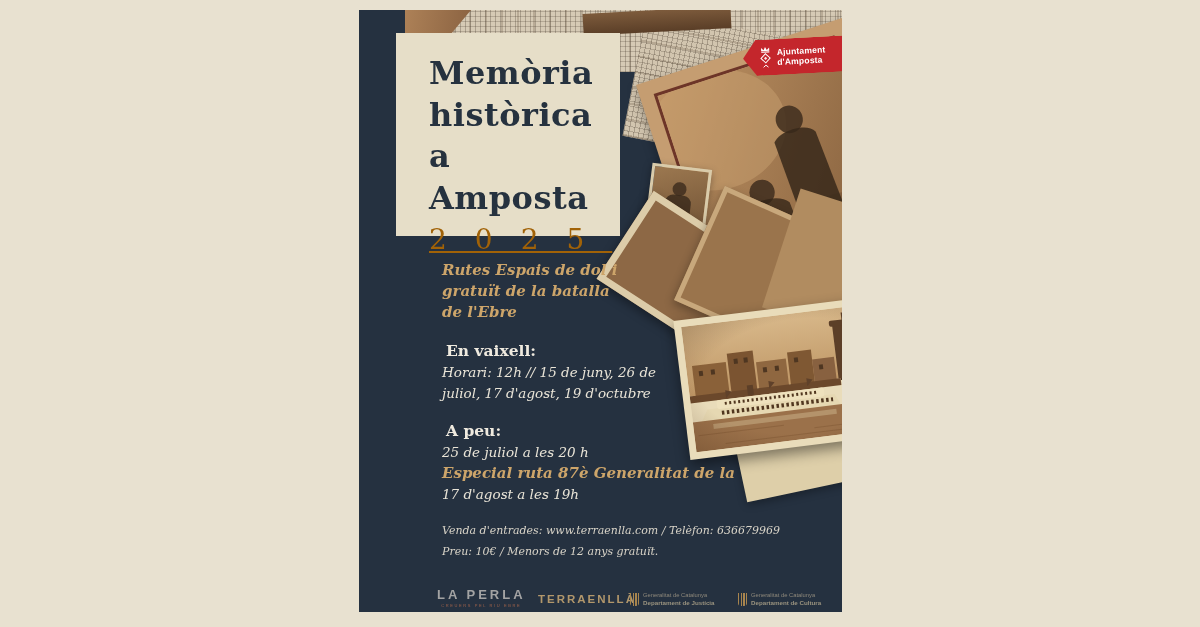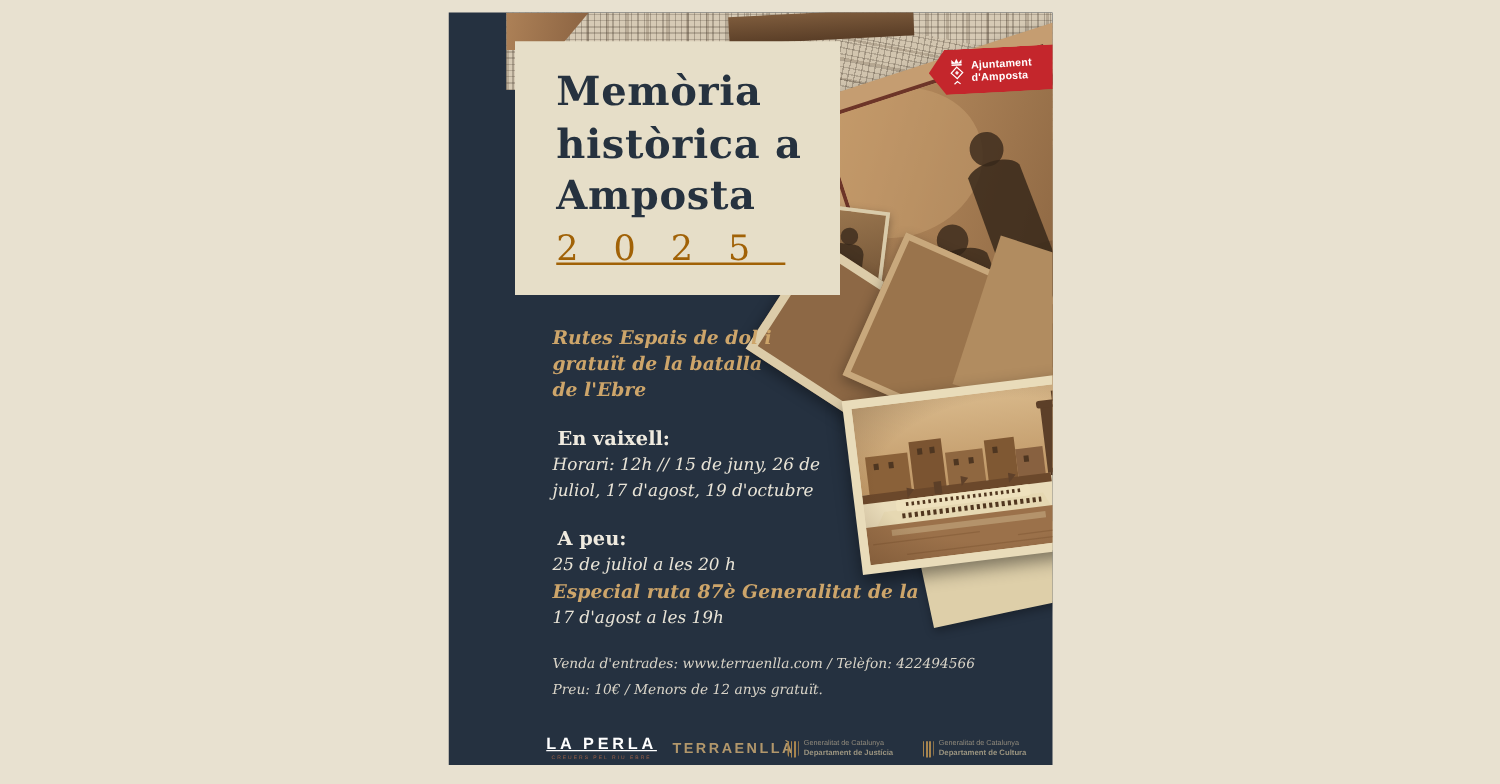--- a/index.html
+++ b/index.html
@@ -47,21 +47,21 @@
   .stack-b{left:332px;top:210px;width:195px;height:125px;transform:rotate(24deg);
     background:#9a744c;border:5px solid #c8a87c;box-shadow:0 4px 10px rgba(0,0,0,.3);}
   .stack-c{left:420px;top:190px;width:95px;height:125px;transform:rotate(18deg);background:#b18c60;}
   .corner-photo{left:380px;top:414px;width:145px;height:64px;transform:rotate(-12deg);
     background:#decfa9;box-shadow:0 3px 8px rgba(0,0,0,.3);}
   .postcard{left:322px;top:296px;width:238px;height:140px;transform:rotate(-7deg);
     background:#e9dcba;padding:7px;box-shadow:0 6px 14px rgba(0,0,0,.45);}
   .postcard svg{display:block;width:100%;height:100%;}
 
   
-  .title-block{position:absolute;left:53px;top:23px;width:260px;height:203px;
+  .title-block{position:absolute;left:37px;top:23px;width:224px;height:203px;
     background:var(--cream-panel);z-index:5;padding:20px 0 0 33px;}
   .title-line{display:block;font:700 32px/1.3 "DejaVu Serif",serif;color:#26323f;letter-spacing:.5px;}
   .year{margin-top:7px;font:400 28px/1 "DejaVu Serif",serif;letter-spacing:28px;color:#a16207;white-space:nowrap;text-decoration:underline;}
 
   
   .badge{position:absolute;left:384px;top:28px;width:102px;height:36px;transform:rotate(-3deg);
     background:var(--red);clip-path:polygon(0 50%,13% 0,100% 0,100% 100%,13% 100%);
     z-index:6;display:flex;align-items:center;gap:5px;padding-left:16px;}
   .badge-text{color:#fff;font:700 8.5px/1.2 "Liberation Sans",sans-serif;letter-spacing:.2px;}
   .badge-text span{display:block;}
@@ -73,21 +73,21 @@
   .gold-line{font:700 15px/21px "DejaVu Serif",serif;color:var(--gold);}
   .hdr{font:700 15.5px/21px "DejaVu Serif",serif;color:#efeadf;margin:17px 4px 1px;}
   .body-line{font:400 13.5px/20.5px "DejaVu Serif",serif;color:#e9e4d7;}
   .tickets{position:absolute;left:83px;top:510px;z-index:5;}
   .tickets .line{display:block;white-space:nowrap;font:italic 400 11px/21px "DejaVu Serif",serif;color:#d9d4c8;}
 
   
   .logos{position:absolute;left:0;top:574px;width:100%;height:34px;z-index:5;}
   .logo{position:absolute;}
   .logo-laperla{left:78px;top:4px;text-align:center;}
-  .lp-name{font:700 13px/13px "Liberation Sans",sans-serif;letter-spacing:3px;color:#ffffff;white-space:nowrap;text-decoration:underline;}
+  .lp-name{font:700 13px/13px "Liberation Sans",sans-serif;letter-spacing:3px;color:#a3a3a3;white-space:nowrap;}
   .lp-tag{margin-top:2px;font:400 4px/5px "Liberation Sans",sans-serif;letter-spacing:1.6px;color:#a0624a;white-space:nowrap;}
   .logo-terraenlla{left:179px;top:9px;font:700 11.5px/12px "Liberation Sans",sans-serif;
     letter-spacing:2px;color:#b2976b;white-space:nowrap;}
   .logo-gencat{display:flex;gap:4px;align-items:flex-start;}
   .logo-justicia{left:271px;top:8px;}
   .logo-cultura{left:379px;top:8px;}
   .senyera{width:9px;height:13px;margin-top:1px;border-radius:0 0 3px 3px;
     background:repeating-linear-gradient(90deg,#a8854e 0 1.3px,rgba(0,0,0,0) 1.3px 2.7px);}
   .gencat-text .g1{display:block;font:400 5.8px/7px "Liberation Sans",sans-serif;color:#8f897b;white-space:nowrap;}
   .gencat-text .g2{display:block;font:700 6.2px/7.5px "Liberation Sans",sans-serif;color:#9a937f;white-space:nowrap;}
@@ -223,21 +223,21 @@
 
       <div>
         <div class="hdr">A peu:</div>
         <span class="line body-line">25 de juliol a les 20 h</span>
         <span class="line gold-line">Especial ruta 87è Generalitat de la</span>
         <span class="line body-line">17 d'agost a les 19h</span>
       </div>
     </div>
 
     <div class="tickets">
-      <span class="line">Venda d'entrades: www.terraenlla.com / Telèfon: 422494566</span>
+      <span class="line">Venda d'entrades: www.terraenlla.com / Telèfon: 636679969</span>
       <span class="line">Preu: 10€ / Menors de 12 anys gratuït.</span>
     </div>
 
     <div class="logos">
       <div class="logo logo-laperla">
         <div class="lp-name">LA PERLA</div>
         <div class="lp-tag">CREUERS PEL RIU EBRE</div>
       </div>
       <div class="logo logo-terraenlla">TERRAENLLÀ</div>
       <div class="logo logo-gencat logo-justicia">

